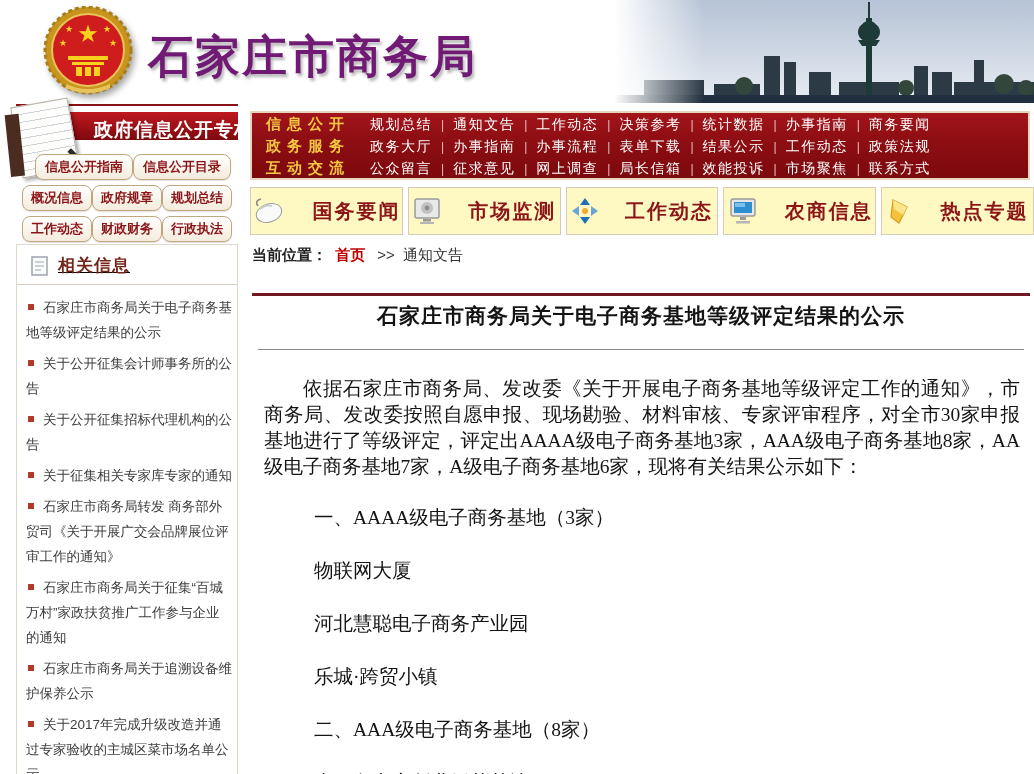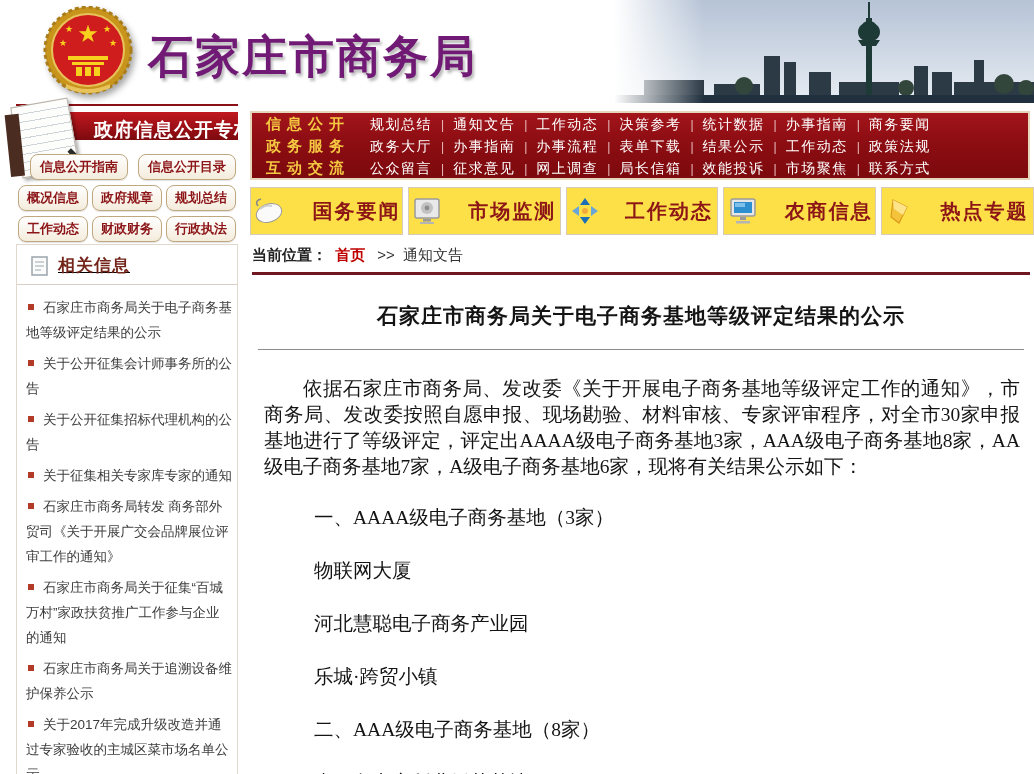--- a/index.html
+++ b/index.html
@@ -26,21 +26,21 @@
     letter-spacing:1px;white-space:nowrap;
   }
   .notepad{
     position:absolute;left:0;top:-4px;width:56px;height:70px;background:#fdfdfb;
     border:1px solid #b9b3a8;transform:rotate(-10deg);z-index:2;
     background-image:repeating-linear-gradient(180deg,#fdfdfb 0 7px,#cfd4d8 7px 8px);
     box-shadow:2px 3px 4px rgba(0,0,0,.35);
   }
   .notepad::before{content:"";position:absolute;left:-10px;top:6px;width:14px;height:62px;background:#4a2c20;transform:rotate(4deg);}
   .notepad::after{content:"";position:absolute;right:-6px;bottom:-12px;width:5px;height:34px;background:#2a2a2a;transform:rotate(-35deg);}
-  .sb-btn-row{position:relative;z-index:3;display:flex;margin:5px 2px 0 2px;justify-content:space-between;}
+  .sb-btn-row{position:relative;z-index:3;display:flex;margin:5px 2px 0 2px;justify-content:center;}
   .sb-btn-row.first{margin-left:14px;}
   .sb-btn{
     border:1px solid #bfa77e;border-radius:8px;background:linear-gradient(#ffffff,#f4ecdc);
     color:#8c1518;font-weight:bold;font-size:13px;padding:3px 0;text-align:center;
     box-shadow:0 1px 1px rgba(0,0,0,.12);cursor:pointer;
   }
   .sb-btn.w2{width:96px;}
   .sb-btn.w3{width:68px;}
   .sb-box{border:1px solid #e0d8cc;background:#fff;margin-top:8px;}
   .sb-head{display:flex;align-items:center;gap:10px;padding:9px 6px 7px 14px;border-bottom:1px solid #d8d0c4;text-decoration:underline;}
@@ -58,26 +58,26 @@
   .nav-row{display:flex;align-items:center;height:21px;margin-top:1px;padding-left:14px;white-space:nowrap;}
   .nav-cat{width:104px;color:#f5c842;font-weight:bold;font-size:15px;letter-spacing:6px;cursor:pointer;}
   .nav-links{display:flex;align-items:center;color:#fff;font-size:14px;}
   .nav-links a{color:#fff;text-decoration:none;letter-spacing:1.5px;cursor:pointer;}
   .nav-links .sep{color:#e8bdbd;margin:0 9px;font-style:normal;font-size:12px;}
   .nav-links .sep::before{content:"|";}
   
   .quick-row{position:absolute;left:250px;top:187px;width:784px;height:48px;display:flex;gap:5px;}
   .quick-btn{
     flex:1;display:flex;align-items:center;justify-content:center;gap:26px;
-    background:#fde047;border:1px solid #d6cabb;cursor:pointer;
+    background:#fef9c3;border:1px solid #d6cabb;cursor:pointer;
     font-size:20px;font-weight:bold;color:#8c1518;letter-spacing:2px;text-align:center;
   }
   
   .breadcrumb{
-    position:absolute;left:252px;top:246px;width:778px;padding-bottom:7px;
+    position:absolute;left:252px;top:246px;width:778px;padding-bottom:28px;
     border-bottom:3px solid #701722;font-size:15px;color:#222;
   }
   .breadcrumb .lbl{font-weight:bold;}
   .breadcrumb .home{color:#c00000;font-weight:bold;cursor:pointer;margin:0 4px;}
   .breadcrumb .sep2{color:#333;margin:0 4px;}
   .breadcrumb .cur{color:#333;cursor:pointer;}
   
   .article{position:absolute;left:252px;top:280px;width:778px;height:494px;overflow:hidden;
     font-family:"Liberation Serif","DejaVu Serif",serif;color:#141414;}
   .art-title{margin-top:22px;text-align:center;font-size:21px;font-weight:bold;letter-spacing:1px;}

